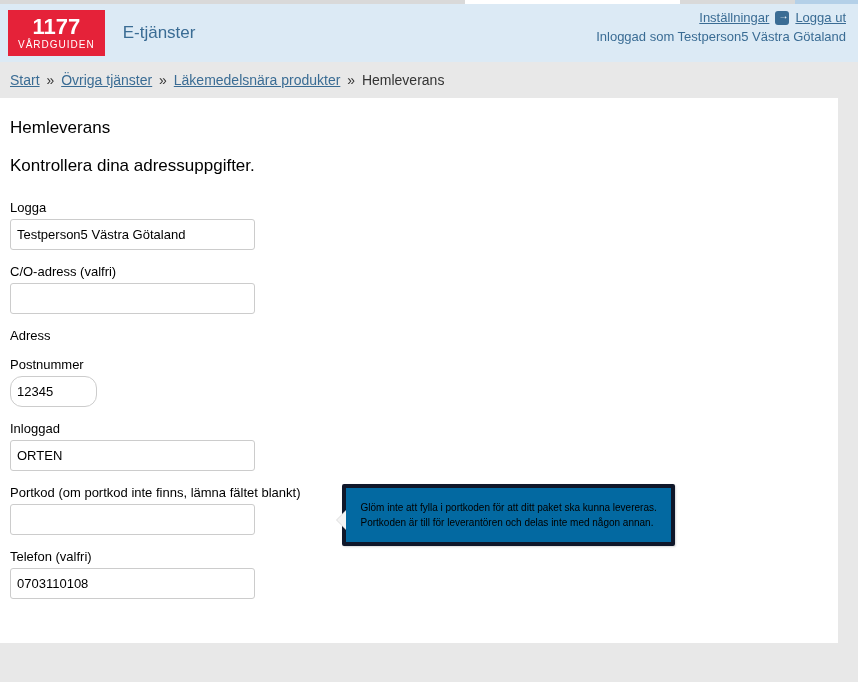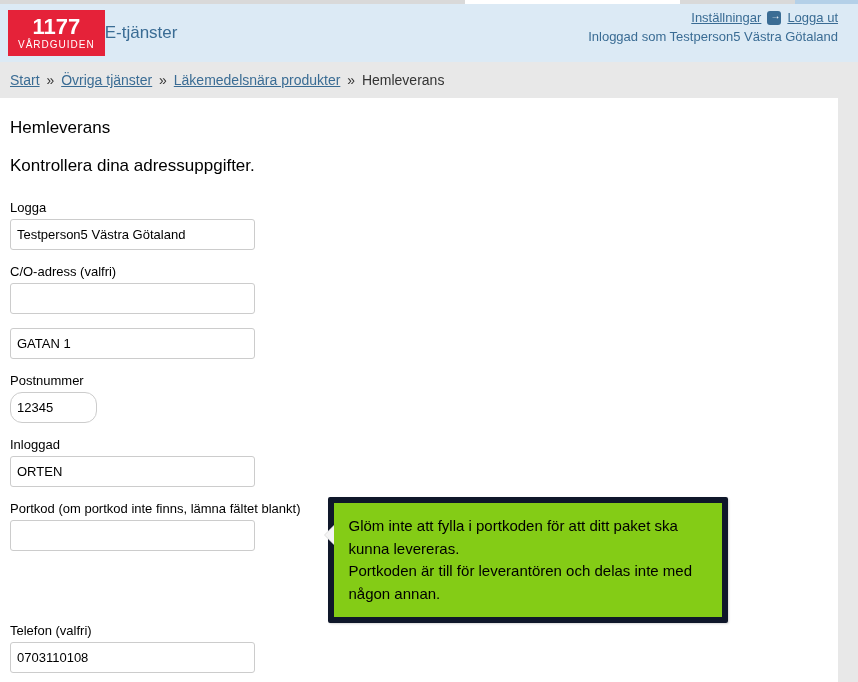--- a/index.html
+++ b/index.html
@@ -52,26 +52,27 @@
     .logo-main {
       font-size: 22px;
       font-weight: bold;
     }
     .logo-sub {
       font-size: 10px;
       letter-spacing: 1px;
       margin-top: 2px;
     }
     .etjanster {
+      margin-left: 18px;
       font-size: 17px;
       color: #3a6c94;
     }
     .header-right {
       position: absolute;
-      right: 20px;
+      right: 12px;
       top: 6px;
       text-align: right;
       color: #3a6c94;
       font-size: 13px;
     }
     .header-right a {
       color: #3a6c94;
       text-decoration: underline;
     }
     .header-links {
@@ -144,31 +145,31 @@
       padding: 7px 6px;
       font-size: 13px;
       width: 245px;
     }
     .field.short input {
       width: 87px;
       border-radius: 12px;
     }
     .portkod-row {
       display: flex;
-      align-items: flex-start;
-      gap: 28px;
+      align-items: center;
+      gap: 42px;
       margin-top: 7px;
     }
     .tooltip {
       position: relative;
-      background: #84cc16;
-      border: 6px solid #0f172a;
+      background: #0369a1;
+      border: 4px solid #0f172a;
       border-radius: 2px;
       padding: 12px 14px;
-      font-size: 15px;
+      font-size: 10px;
       line-height: 1.5;
       box-shadow: 1px 1px 2px rgba(0,0,0,0.15);
       max-width: 400px;
       margin-top: -4px;
     }
     .tooltip::before {
       content: "";
       position: absolute;
       left: -10px;
       top: 22px;
@@ -232,21 +233,21 @@
     <label>Logga</label>
     <input type="text" value="Testperson5 Västra Götaland" style="">
   </div>
 
   <div class="field">
     <label>C/O-adress (valfri)</label>
     <input type="text" value="" style="">
   </div>
 
   <div class="field">
-    <input type="text" value="GATAN 1" style="">
+    <label>Adress</label>
   </div>
 
   <div class="field short">
     <label>Postnummer</label>
     <input type="text" value="12345" style="">
   </div>
 
   <div class="field">
     <label>Inloggad</label>
     <input type="text" value="ORTEN" style="">

